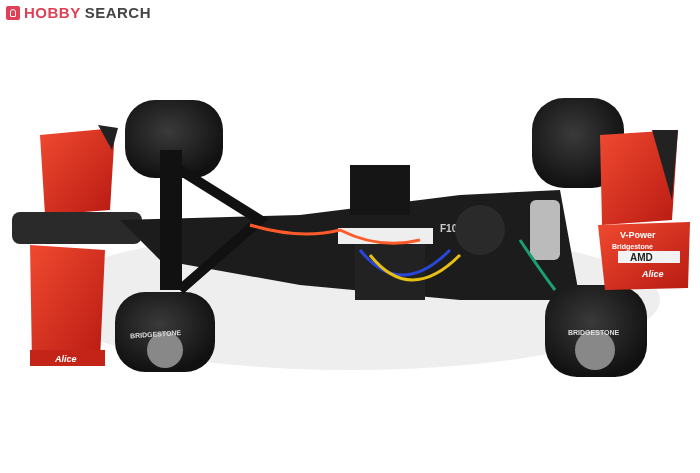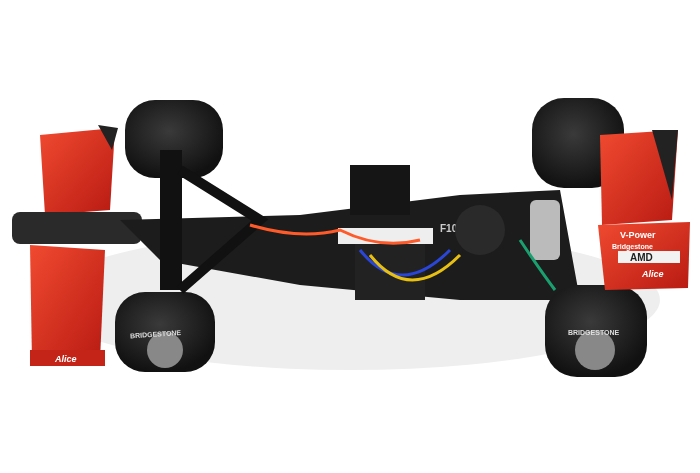--- a/index.html
+++ b/index.html
@@ -8,20 +8,25 @@
   .logo-mark{width:14px;height:14px;background:#e04055;border-radius:2px;position:relative;}
   .logo-mark:after{content:"";position:absolute;left:4px;top:3px;width:6px;height:8px;border:1.5px solid #fff;border-radius:3px 3px 1px 1px;box-sizing:border-box;}
   .logo-hobby{color:#e04055;font-weight:bold;font-size:15px;letter-spacing:0.5px;}
   .logo-search{color:#444;font-weight:bold;font-size:15px;letter-spacing:0.5px;}
   svg{position:absolute;left:0;top:0;}
 </style>
 </head>
 <body>
 
 <div id="stage">
+  <div class="logo">
+    <span class="logo-mark"></span>
+    <span class="logo-hobby">HOBBY</span>
+    <span class="logo-search">SEARCH</span>
+  </div>
 
   <svg width="700" height="473" viewBox="0 0 700 473">
     <defs>
       <linearGradient id="red" x1="0" y1="0" x2="1" y2="1">
         <stop offset="0" stop-color="#f04a30"></stop>
           <stop offset="1" stop-color="#b81a12"></stop>
       </linearGradient>
       <radialGradient id="tire" cx="0.45" cy="0.4" r="0.6">
         <stop offset="0" stop-color="#3a3a3a"></stop>
           <stop offset="1" stop-color="#111"></stop>

